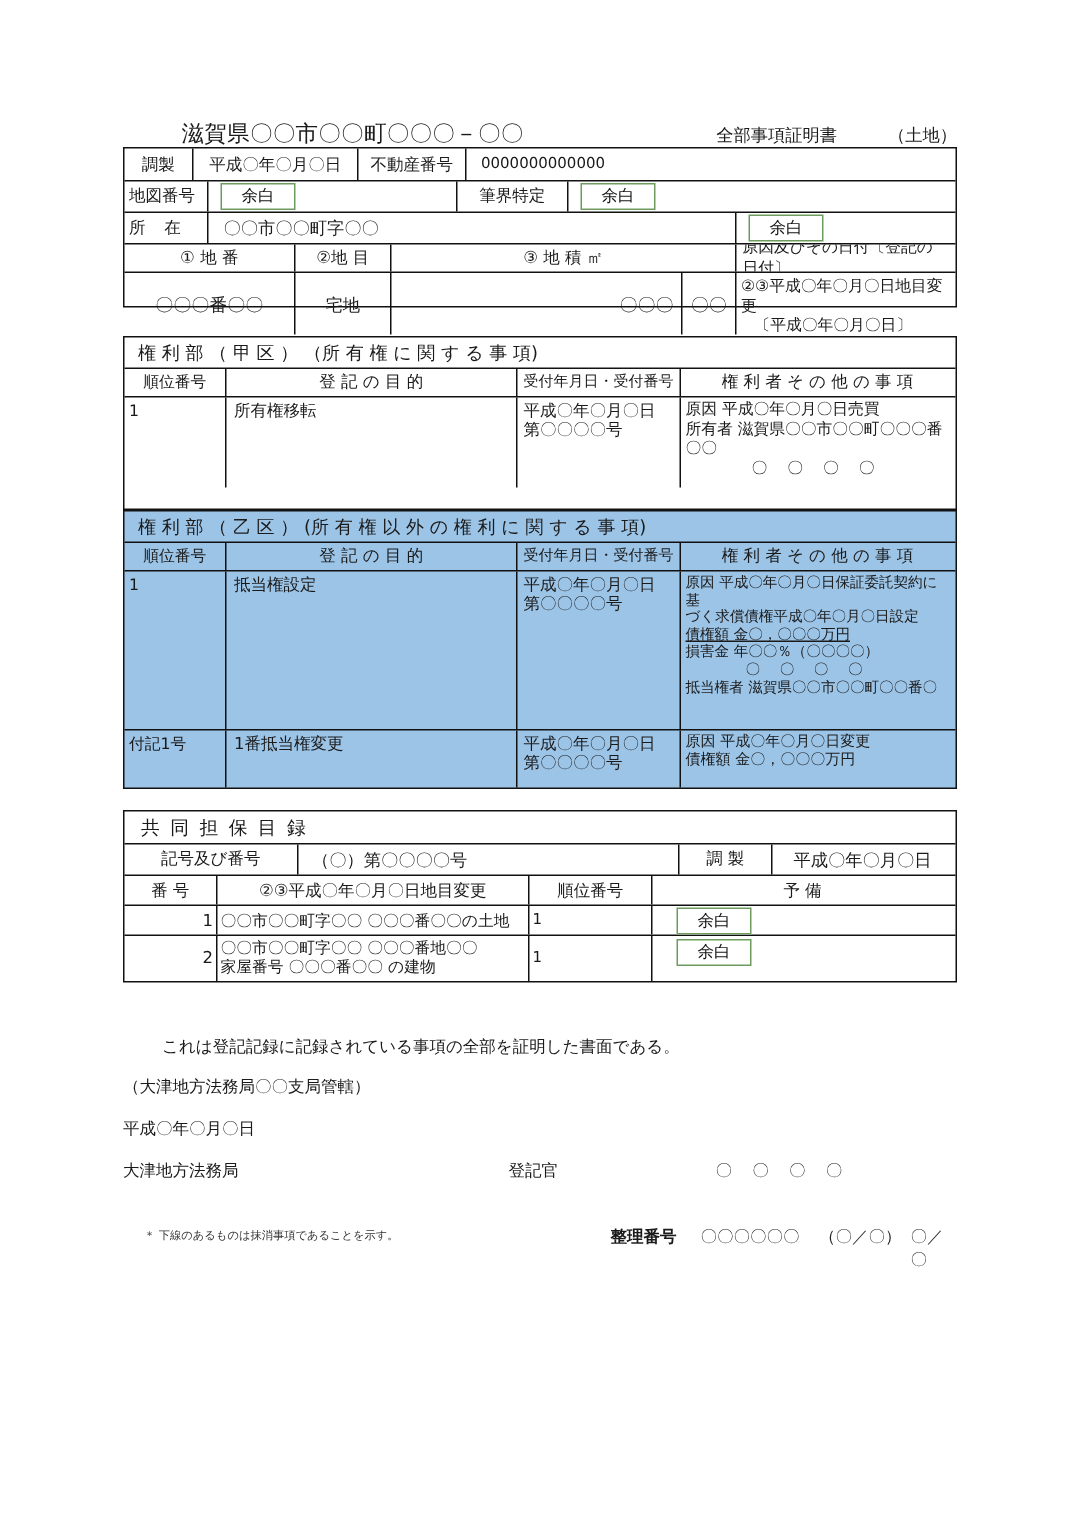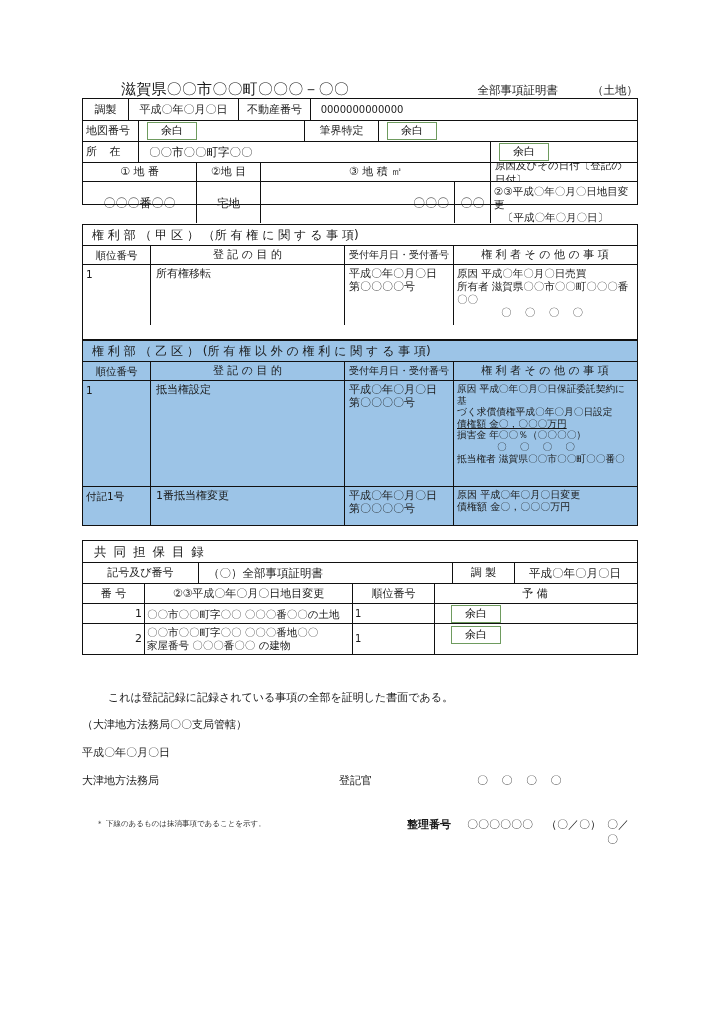--- a/index.html
+++ b/index.html
@@ -253,21 +253,21 @@
   </div>
 
   <div class="tbl" id="t-kyodo">
 
     <div class="row bb" style="height:22px;">
       <div class="cell mid sp3" style="width:100%;padding-left:11px;font-size:12.5px;">共 同 担 保 目 録</div>
     </div>
 
     <div class="row bb" style="height:21px;">
       <div class="cell midc br" style="width:116px;">記号及び番号</div>
-      <div class="cell mid br" style="width:254px;padding-left:9px;font-size:11.5px;">（〇）全部事項証明書</div>
+      <div class="cell mid br" style="width:254px;padding-left:9px;font-size:11.5px;">（〇）第〇〇〇〇号</div>
       <div class="cell midc br" style="width:62px;">調  製</div>
       <div class="cell midc" style="width:120px;font-size:11.5px;">平成〇年〇月〇日</div>
     </div>
 
     <div class="row bb" style="height:20px;">
       <div class="cell midc br" style="width:62px;">番    号</div>
       <div class="cell midc br" style="width:208px;">②③平成〇年〇月〇日地目変更</div>
       <div class="cell midc br" style="width:82px;">順位番号</div>
       <div class="cell midc" style="width:200px;">予      備</div>
     </div>

